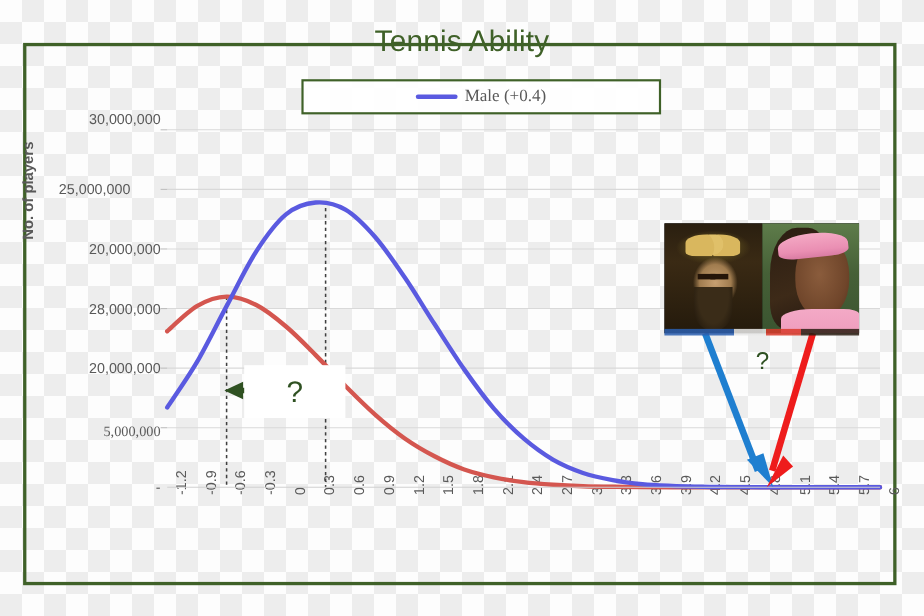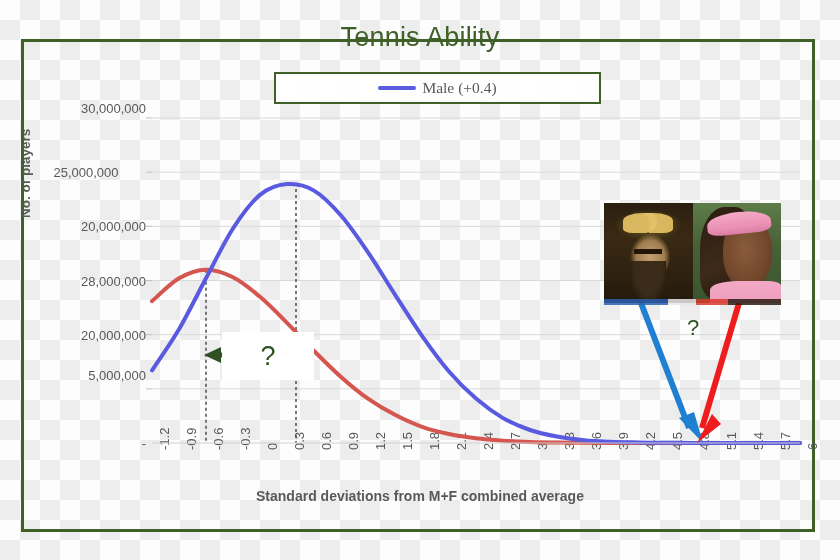--- a/index.html
+++ b/index.html
@@ -278,21 +278,21 @@
 
   <div id="legend">
     <div class="legend-entry">
       <span class="legend-swatch" id="sw-male" style="background: rgb(90, 90, 224);"></span>
       <span>Male (+0.4)</span>
     </div>
   </div>
 
   <div id="ytick-wrap">
       <div class="ytick" style="top: 443px;">-</div>
-      <div class="ytick" style="top: 375px;">5,000,000</div>
+      <div class="ytick" style="top: 392px; font-family: Liberation Serif, serif;">5,000,000</div>
       <div class="ytick" style="top: 334.667px;">20,000,000</div>
       <div class="ytick" style="top: 280.5px;">28,000,000</div>
       <div class="ytick" style="top: 226.333px;">20,000,000</div>
       <div class="ytick" style="top: 172.167px; text-align: center;">25,000,000</div>
       <div class="ytick" style="top: 108px;">30,000,000</div>
     </div>
   <div id="yaxis-title">No. of players</div>
 
   <div id="xtick-wrap">
       <div class="xtick" style="left: 157px;">-1.2</div>
@@ -314,21 +314,20 @@
       <div class="xtick" style="left: 589px;">3.6</div>
       <div class="xtick" style="left: 616px;">3.9</div>
       <div class="xtick" style="left: 643px;">4.2</div>
       <div class="xtick" style="left: 670px;">4.5</div>
       <div class="xtick" style="left: 697px;">4.8</div>
       <div class="xtick" style="left: 724px;">5.1</div>
       <div class="xtick" style="left: 751px;">5.4</div>
       <div class="xtick" style="left: 778px;">5.7</div>
       <div class="xtick" style="left: 805px;">6</div>
     </div>
-  <div id="xaxis-title">Standard deviations from M+F combined average</div>
 
   <svg id="plot" viewBox="0 0 840 560" xmlns="http://www.w3.org/2000/svg">
     <g id="gridlines">
         <line x1="152" x2="800" y1="388.8333333333333" y2="388.8333333333333" stroke="#d9d9d9" stroke-width="1"></line>
         <line x1="146" x2="152" y1="388.8333333333333" y2="388.8333333333333" stroke="#bfbfbf"></line>
         <line x1="152" x2="800" y1="334.6666666666667" y2="334.6666666666667" stroke="#d9d9d9" stroke-width="1"></line>
         <line x1="146" x2="152" y1="334.6666666666667" y2="334.6666666666667" stroke="#bfbfbf"></line>
         <line x1="152" x2="800" y1="280.5" y2="280.5" stroke="#d9d9d9" stroke-width="1"></line>
         <line x1="146" x2="152" y1="280.5" y2="280.5" stroke="#bfbfbf"></line>
         <line x1="152" x2="800" y1="226.33333333333334" y2="226.33333333333334" stroke="#d9d9d9" stroke-width="1"></line>

